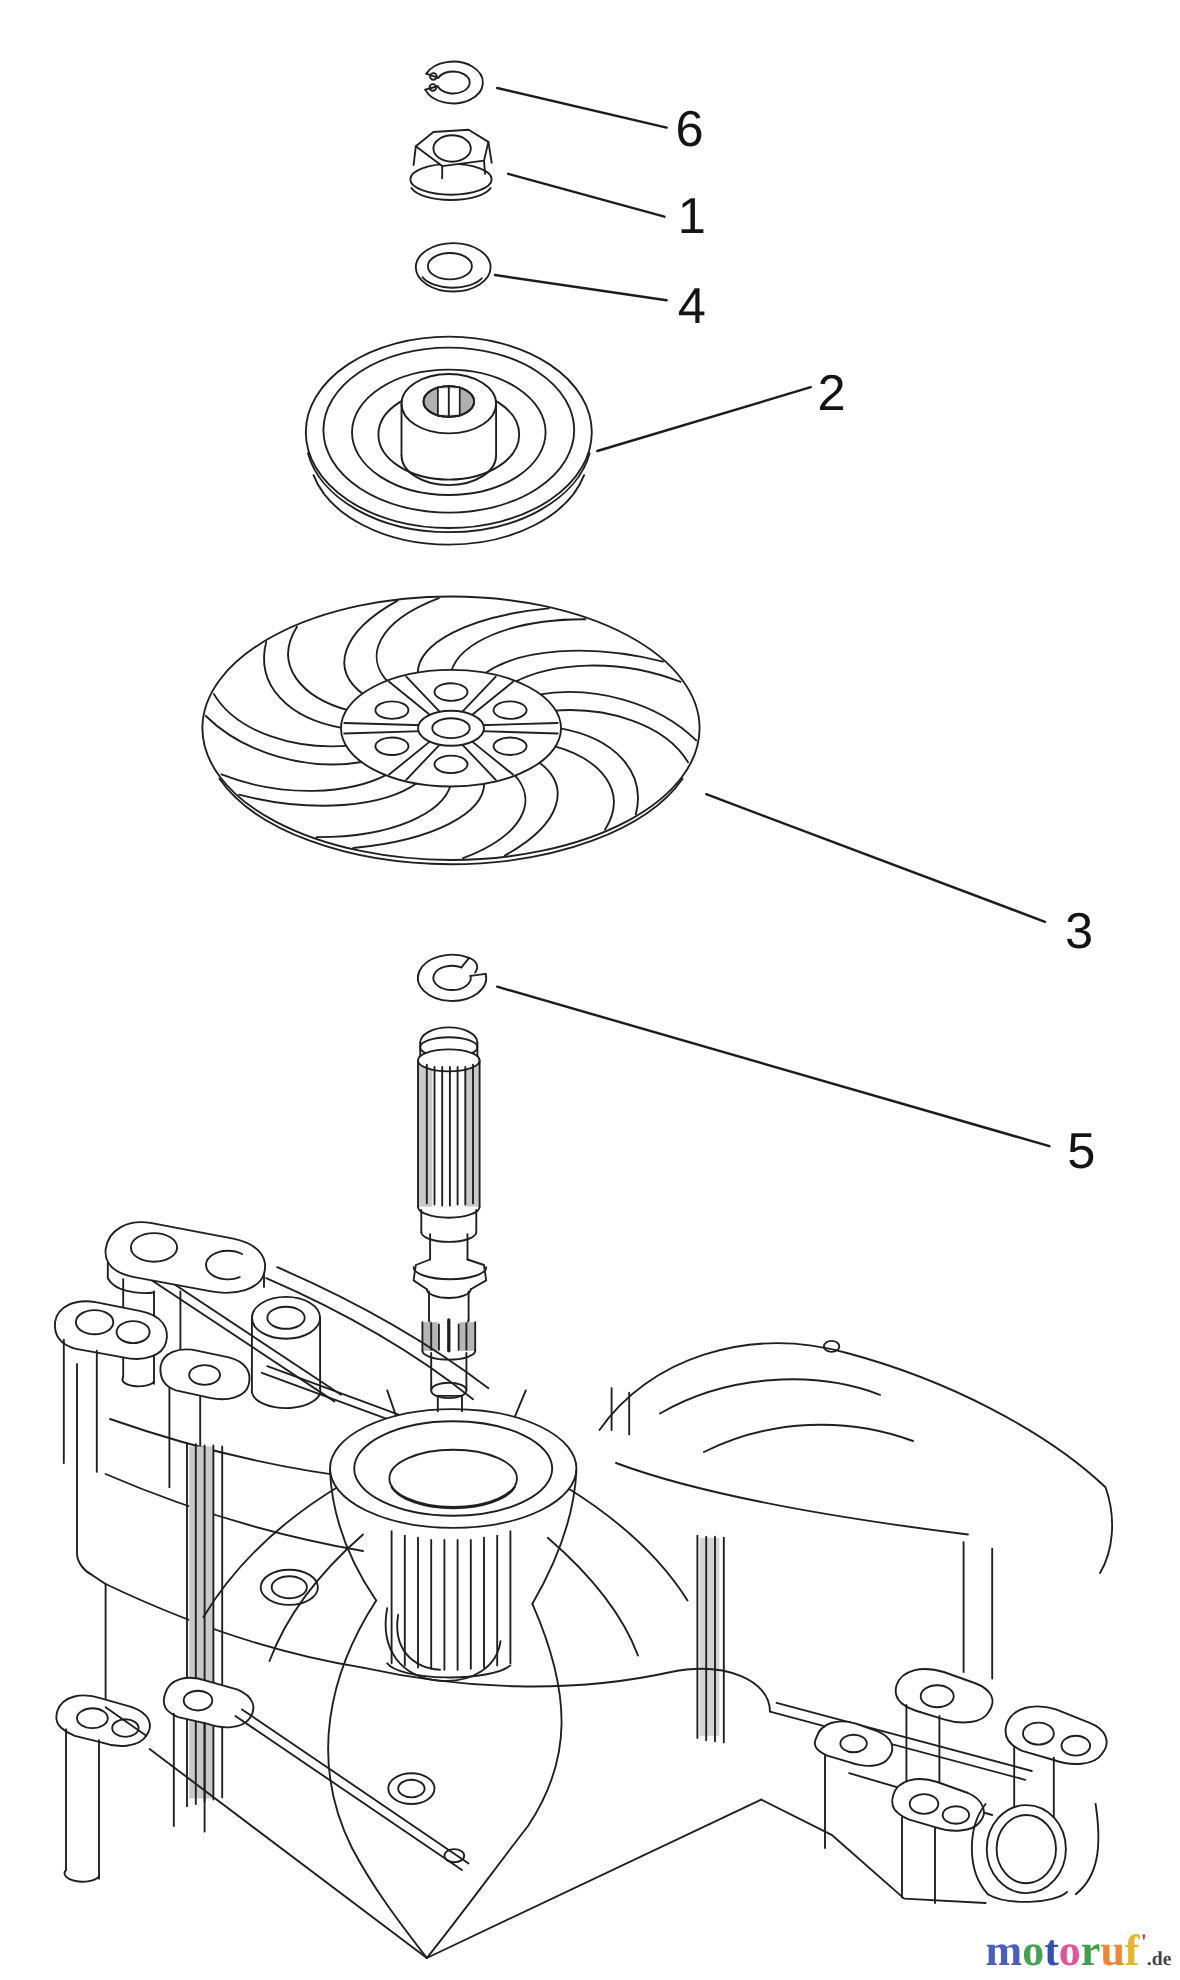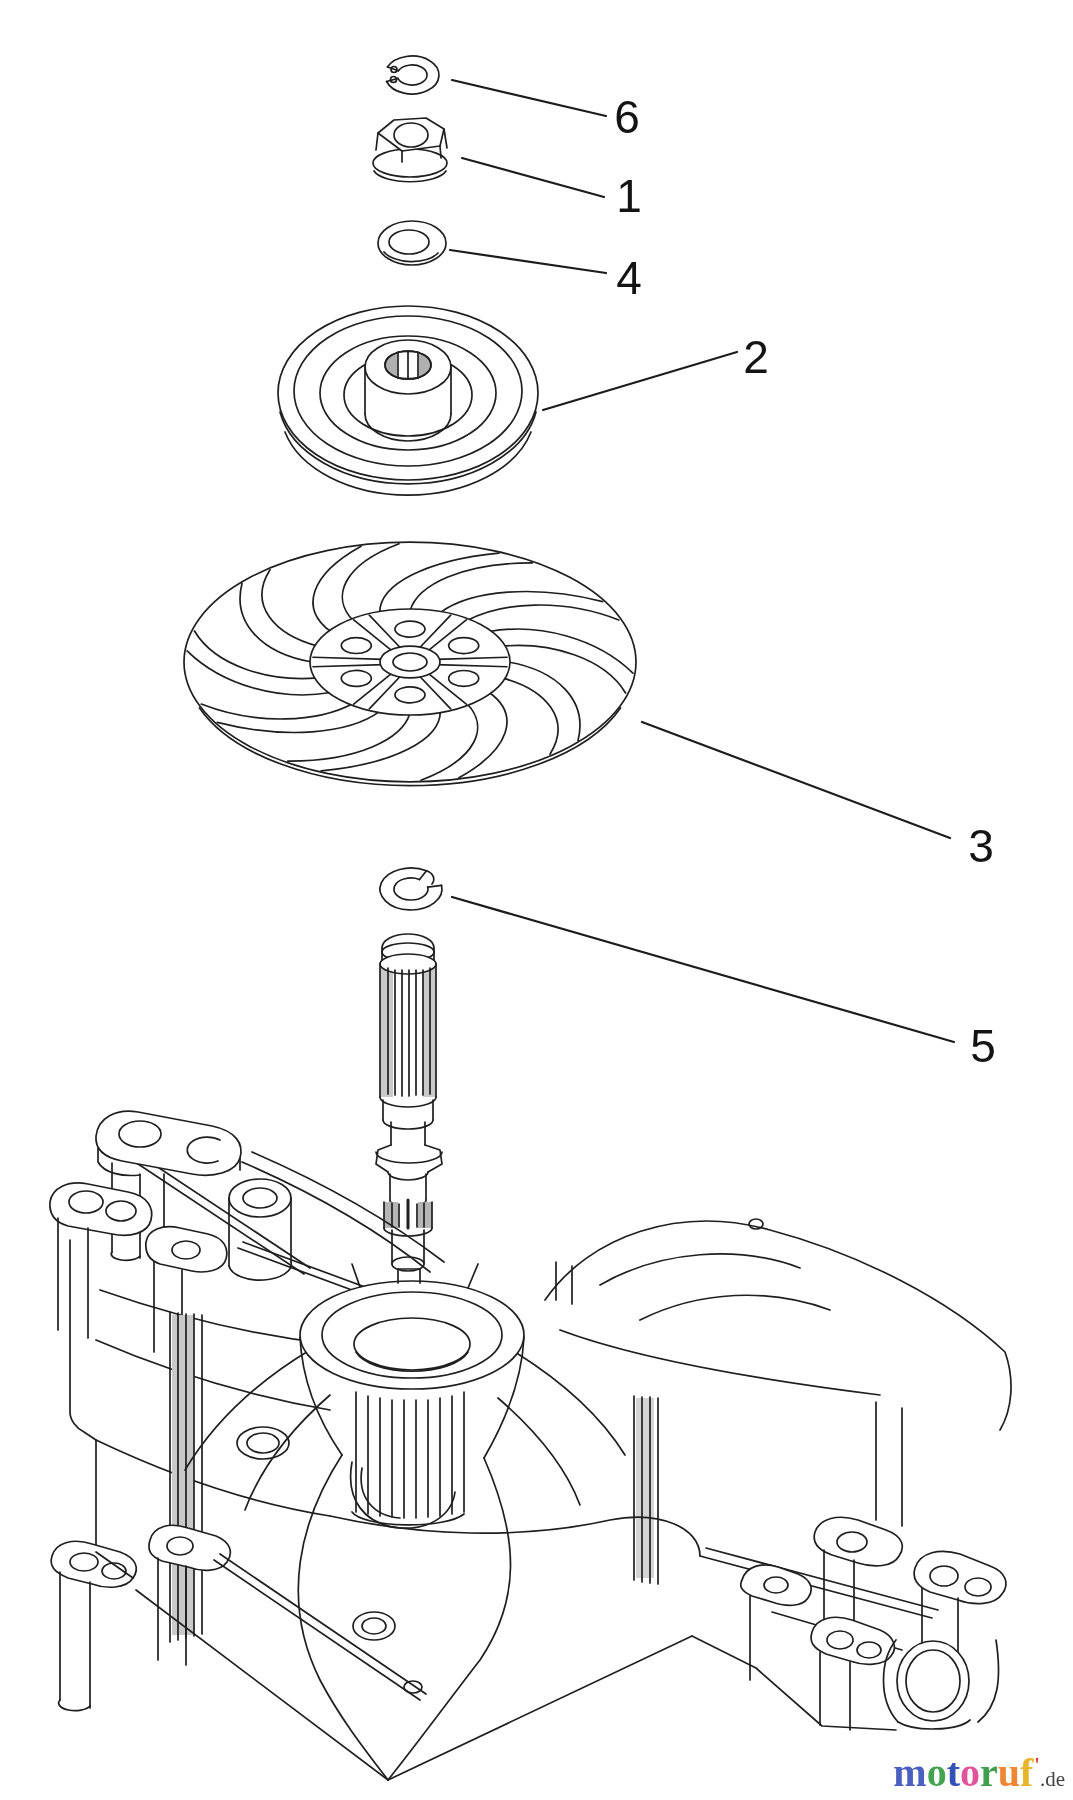--- a/index.html
+++ b/index.html
@@ -10,21 +10,21 @@
   .ln{fill:none;stroke-linecap:round;stroke-linejoin:round;}
   .w{fill:#ffffff;}
   .shade{fill:#c9c9c9;stroke:none;}
   .shade2{fill:#b5b5b5;stroke:none;}
   .callout{font-family:"Liberation Sans",sans-serif;font-size:46px;fill:#141414;}
   .leader{stroke:#1c1c1c;stroke-width:2.2;fill:none;}
   #watermark{position:absolute;right:8px;bottom:4px;
              font-family:"Liberation Serif",serif;font-weight:bold;font-size:40px;
              letter-spacing:0px;white-space:nowrap;}
   #watermark .tick{font-size:20px;vertical-align:14px;margin-left:1px;}
-  #watermark .suffix{font-size:21px;font-weight:normal;}
+  #watermark .suffix{font-size:18px;font-weight:bold;}
 </style>
 </head>
 <body>
 
 <div id="page">
 <svg width="1073" height="1800" viewBox="0 0 1073 1800">
   <defs>
     <path id="bl" d="M98 0 C148 16 178 74 168 148 M92 30 C136 52 162 108 140 174"></path>
     <circle id="fh" cx="53.7" cy="31" r="15"></circle>
     <path id="wb" d="M26 -5 L97 -9 M26 5 L97 9"></path>

